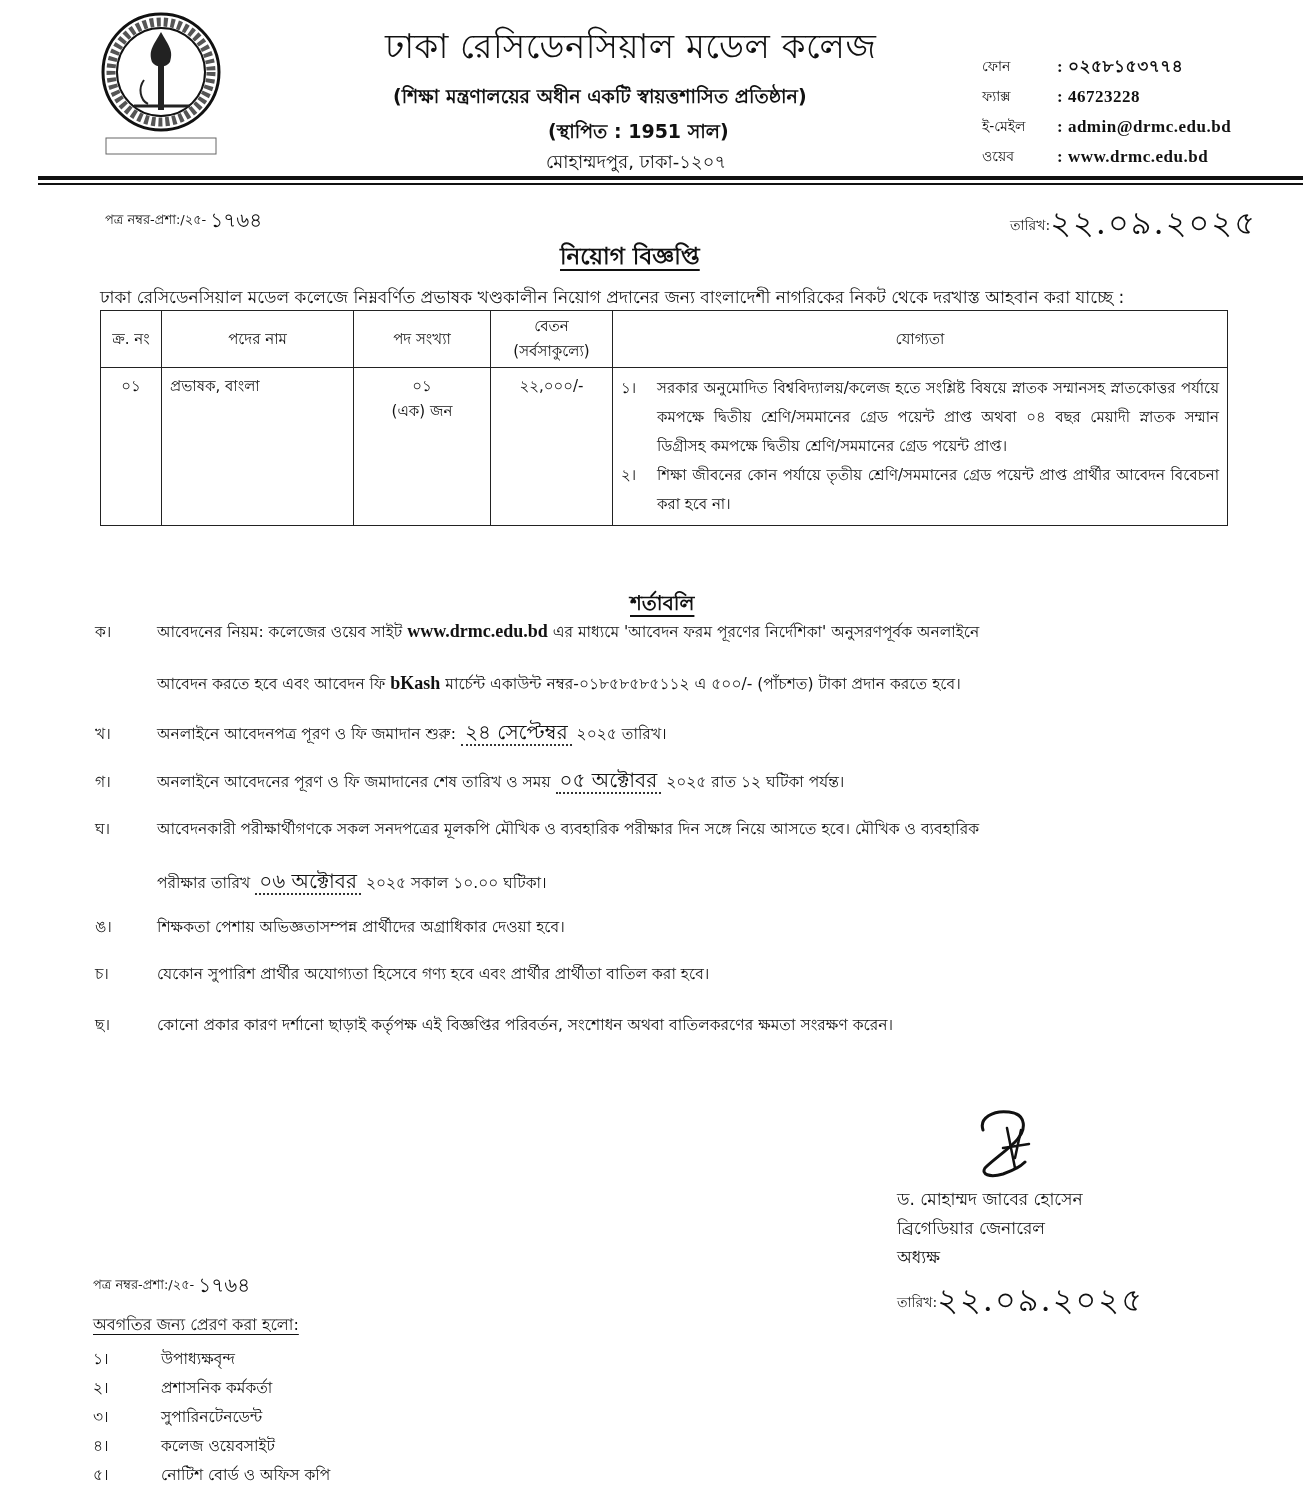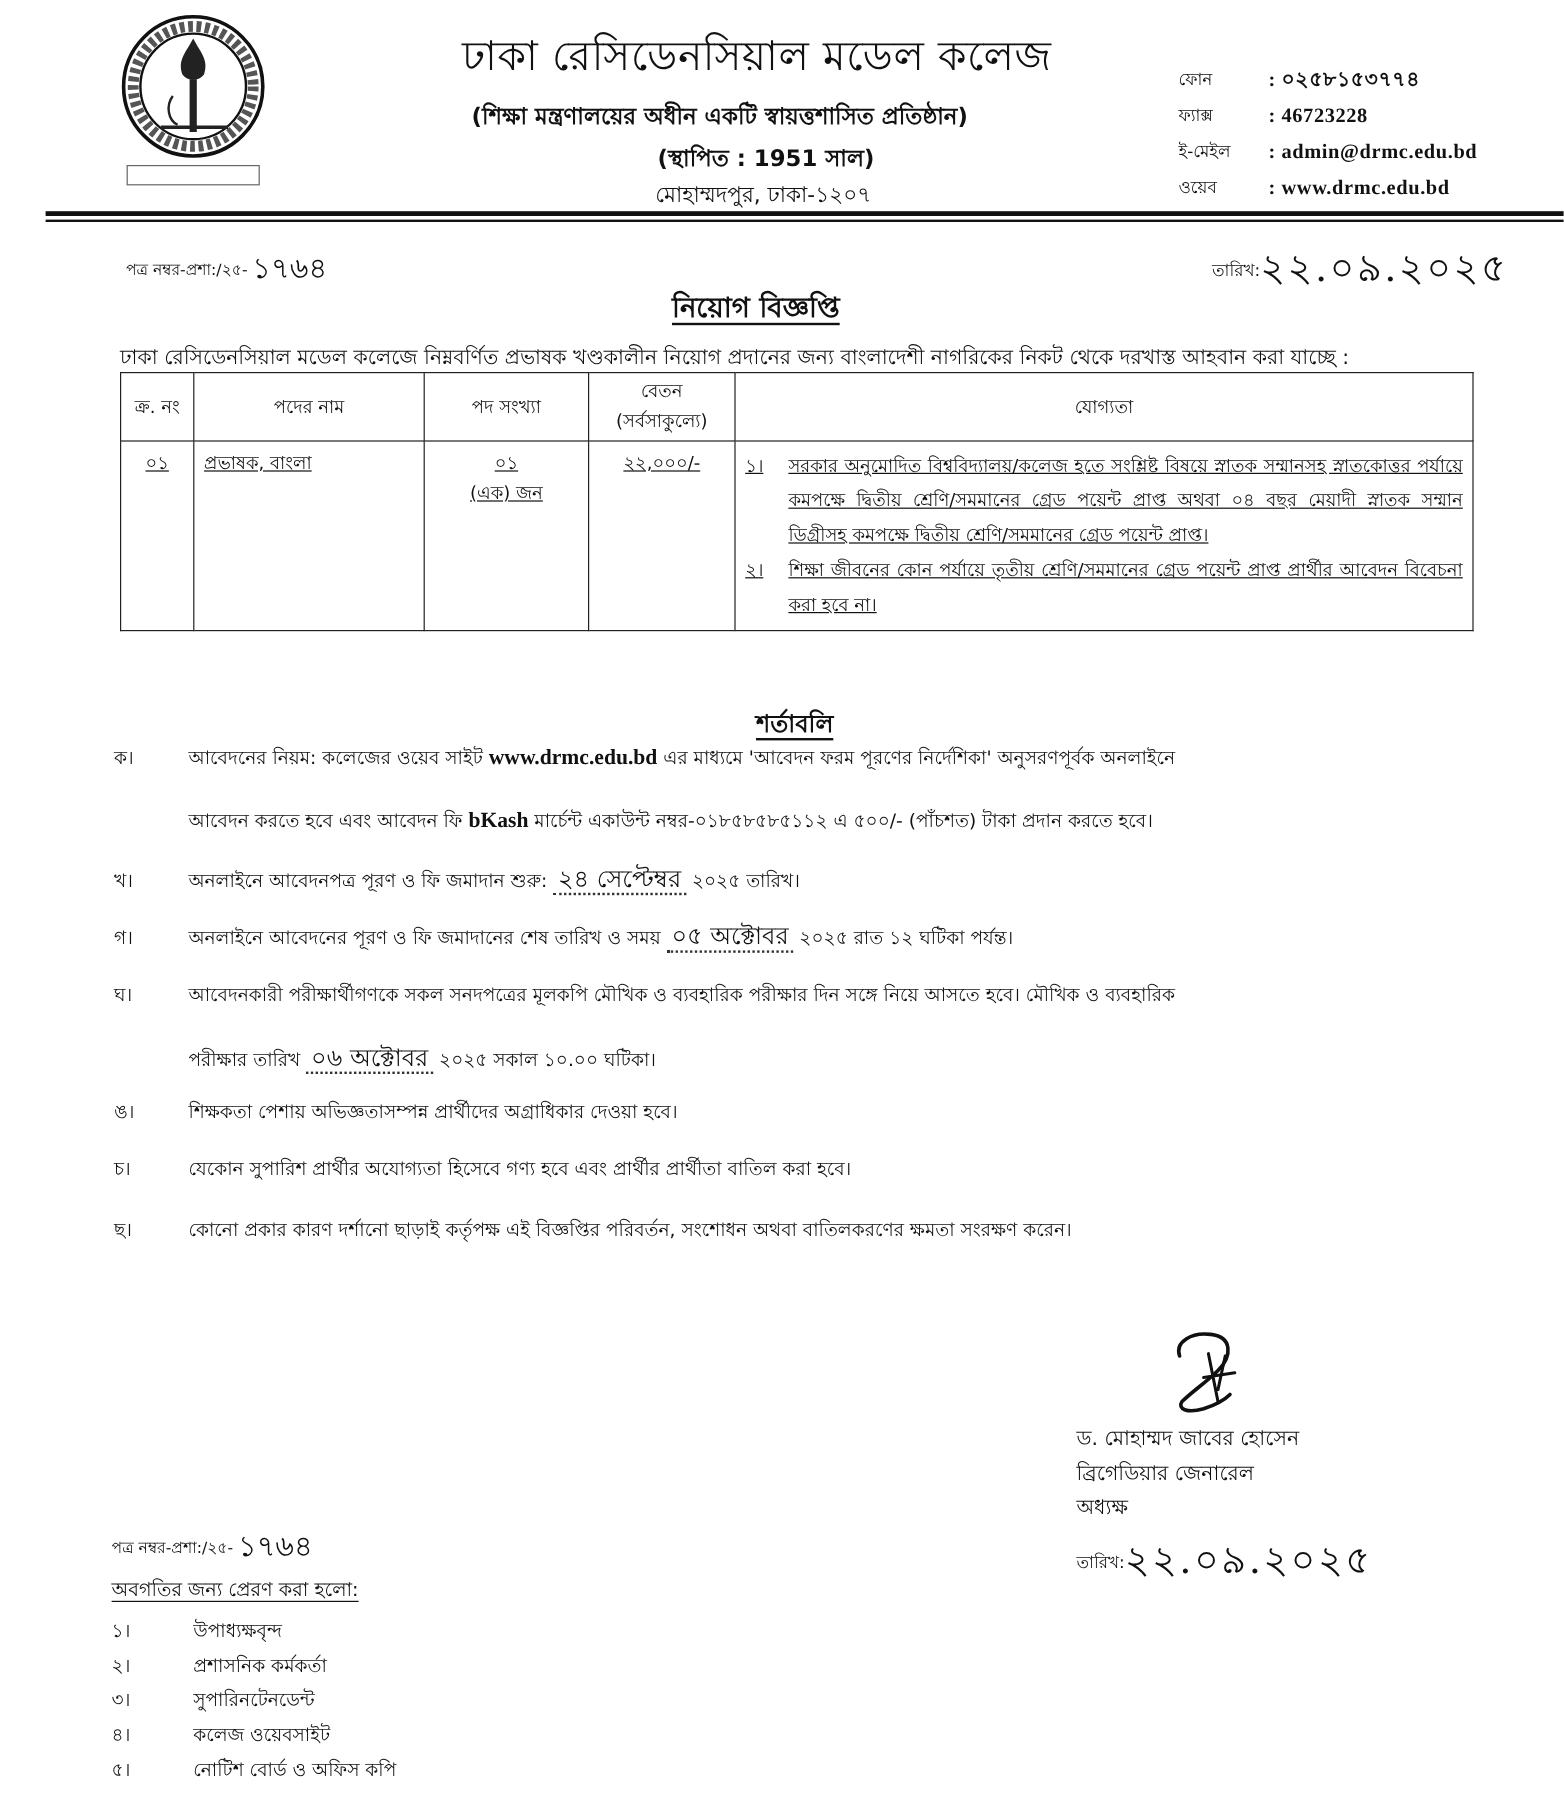--- a/index.html
+++ b/index.html
@@ -15,36 +15,36 @@
     .estd { left: 548px; top: 117px; font-size: 19px; font-weight: bold; white-space: nowrap; }
     .address { left: 546px; top: 148px; font-size: 18px; white-space: nowrap; }
     .contact { left: 982px; top: 52px; font-size: 16px; }
     .contact .row { display: flex; height: 30px; align-items: center; }
     .contact .lbl { width: 75px; font-size: 14px; }
     .contact .val { font-family: "Liberation Serif", serif; font-weight: bold; font-size: 17px; letter-spacing: 0.5px; }
     .rule1 { left: 38px; top: 176px; width: 1270px; height: 4px; background: #111; }
     .rule2 { left: 38px; top: 183px; width: 1270px; height: 2px; background: #111; }
 
     .memo { font-size: 13px; white-space: nowrap; }
-    .memo .hand { font-family: Liberation Serif, serif; font-size: 24px; margin-left: 4px; vertical-align: -3px; }
+    .memo .hand { font-family: Liberation Serif, serif; font-size: 20px; margin-left: 4px; vertical-align: -3px; }
     .memo-top { left: 105px; top: 205px; }
     .date-top { left: 1010px; top: 198px; font-size: 14px; white-space: nowrap; }
     .date-top .hand, .sign-date .hand { font-family: "DejaVu Serif", serif; font-size: 32px; letter-spacing: 2px; vertical-align: -4px; }
 
     .notice-title { left: 560px; top: 238px; font-size: 23px; font-weight: bold; text-decoration: underline; text-underline-offset: 5px; white-space: nowrap; }
     .intro { left: 100px; top: 284px; font-size: 17px; white-space: nowrap; }
 
     
     table.posts {
       position: absolute; left: 100px; top: 310px; width: 1128px;
       border-collapse: collapse; font-size: 15px;
     }
     table.posts th, table.posts td { border: 1.5px solid #222; vertical-align: top; }
     table.posts th { font-weight: normal; font-size: 15px; height: 54px; vertical-align: middle; text-align: center; }
-    table.posts td { padding: 6px 8px; text-decoration: underline; }
+    table.posts td { padding: 6px 8px; }
     .c-sl { width: 44px; text-align: center; }
     .c-name { width: 175px; }
     .c-count { width: 120px; text-align: center; }
     .c-salary { width: 105px; text-align: center; }
     .qual { text-align: justify; line-height: 29px; }
     .qual .q { display: flex; }
     .qual .qn { width: 36px; flex: none; }
     .qual .qt { flex: 1; text-align: justify; }
     .same { text-align: center; font-size: 18px; padding-top: 14px !important; }
     .row1 td { height: 128px; }

